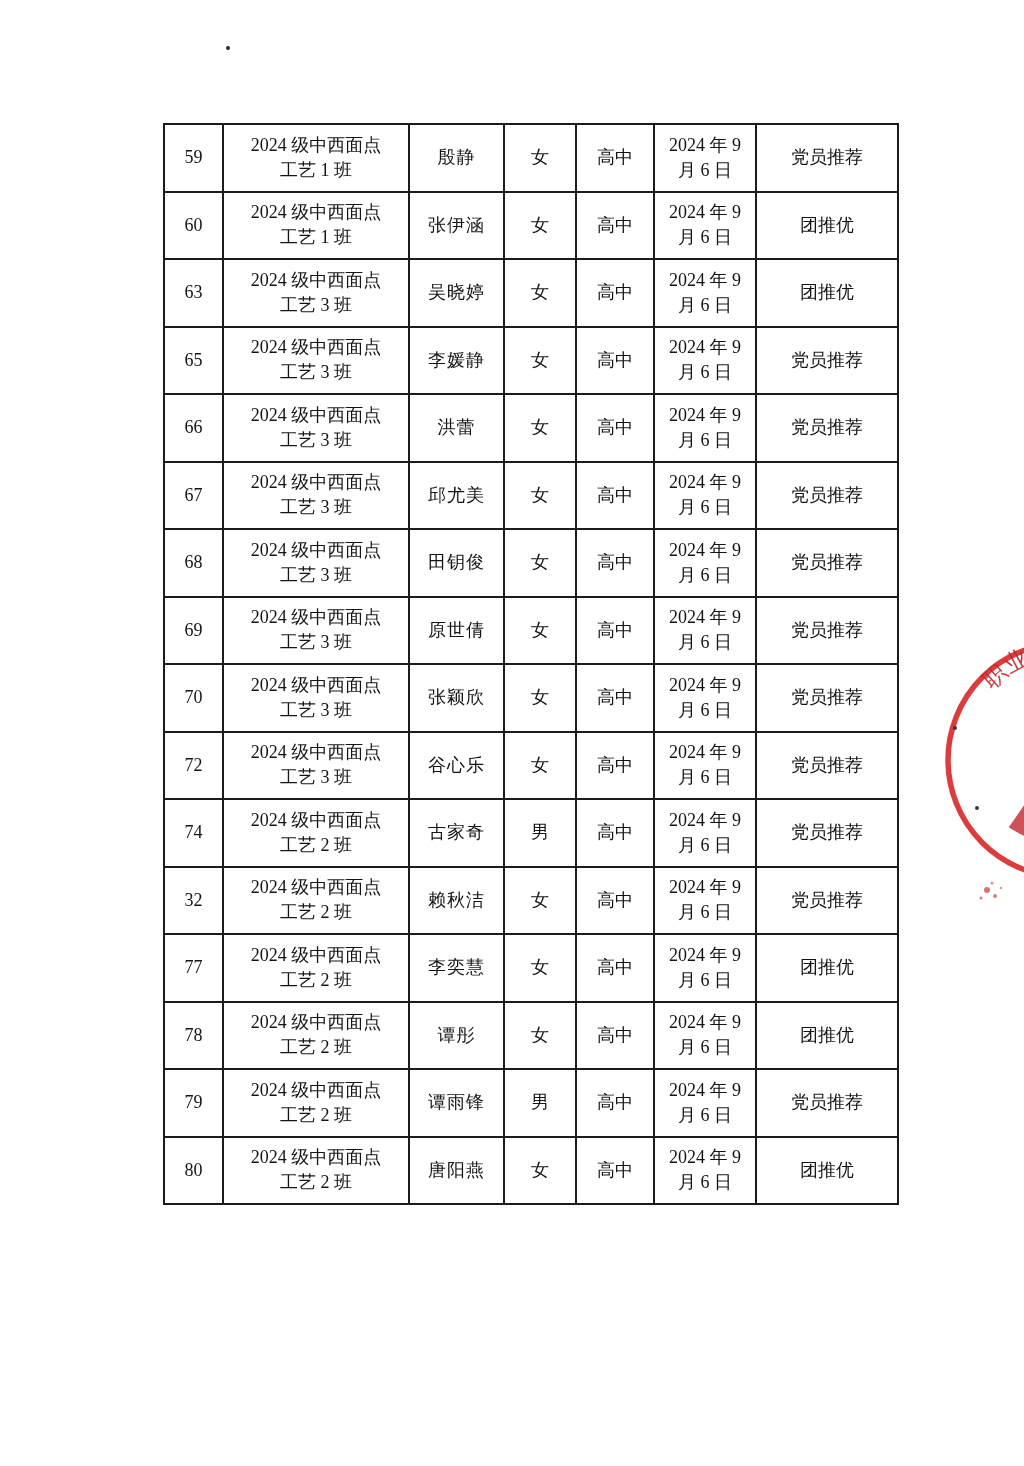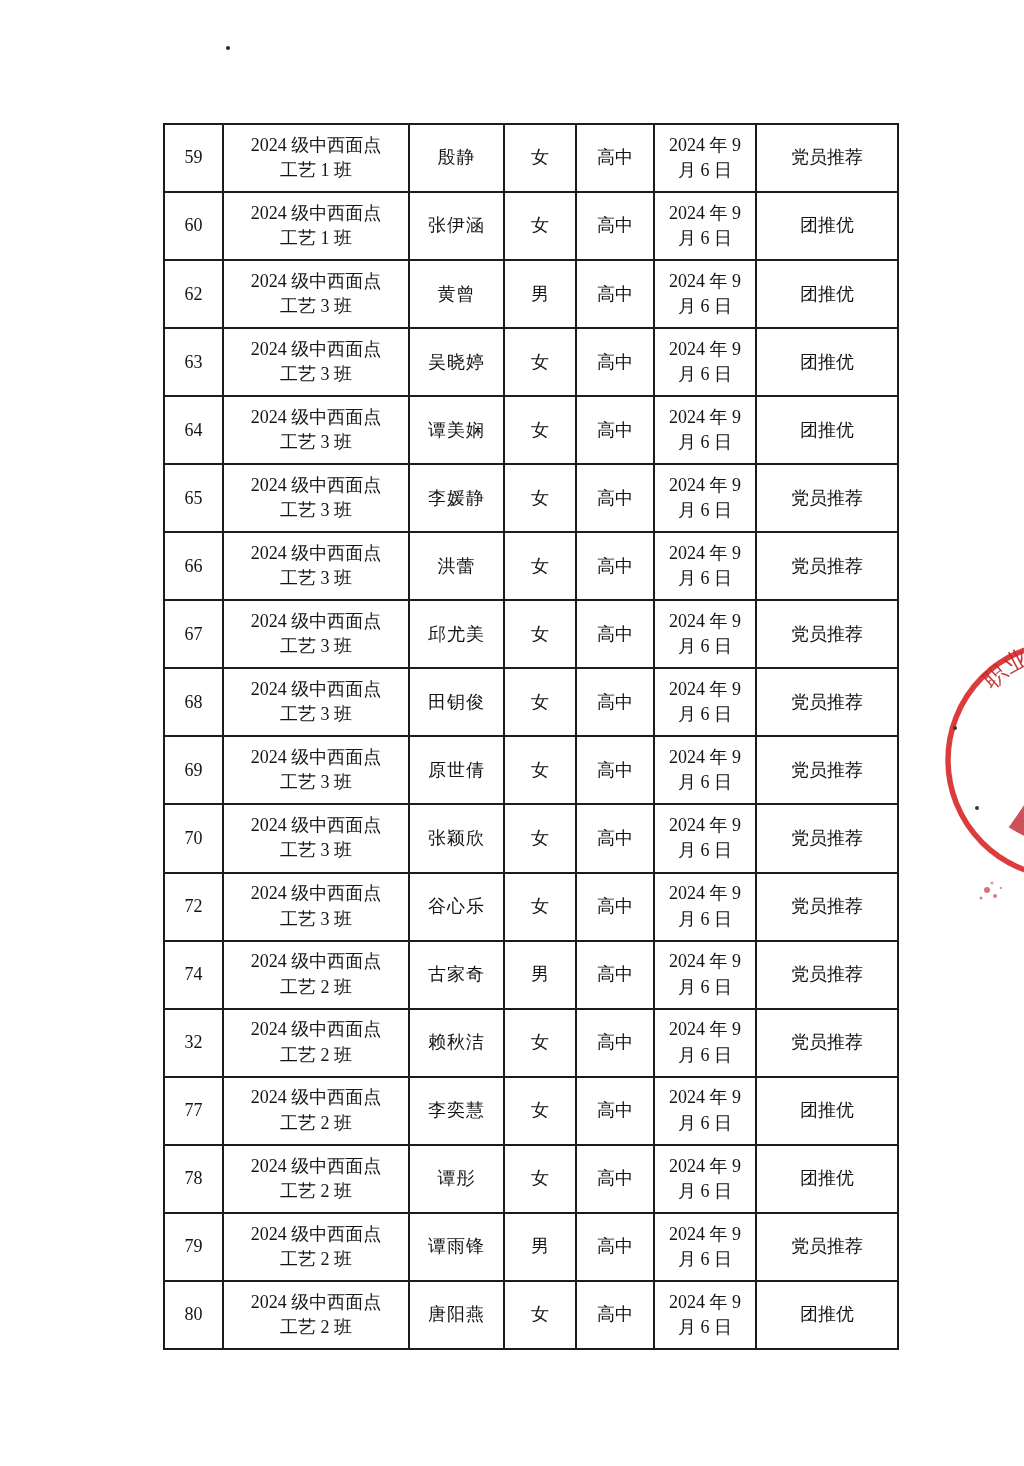--- a/index.html
+++ b/index.html
@@ -7,21 +7,21 @@
     width:1024px;height:1466px;position:relative;overflow:hidden;
     background:#ffffff;
     font-family:"Liberation Serif","DejaVu Serif",serif;
   }
   .scan-speck{
     position:absolute;left:226px;top:46px;width:4px;height:4px;
     background:#2a2a2a;border-radius:50%;
   }
   table.roster{
     position:absolute;left:163px;top:123px;
-    width:734px;height:1227px;
+    width:734px;height:1082px;
     border-collapse:collapse;table-layout:fixed;
   }
   table.roster td{
     border:2px solid #1c1c1c;
     text-align:center;vertical-align:middle;
     padding:0 2px;
     font-size:18px;color:#141414;
     line-height:1.4;
     white-space:pre-line;
     overflow:hidden;
@@ -67,46 +67,24 @@
     <td class="c-class">2024 级中西面点
 工艺 1 班</td>
     <td class="c-name">张伊涵</td>
     <td>女</td>
     <td>高中</td>
     <td class="c-date">2024 年 9
 月 6 日</td>
     <td>团推优</td>
   </tr>
       <tr>
-    <td class="c-no">62</td>
-    <td class="c-class">2024 级中西面点
-工艺 3 班</td>
-    <td class="c-name">黄曾</td>
-    <td>男</td>
-    <td>高中</td>
-    <td class="c-date">2024 年 9
-月 6 日</td>
-    <td>团推优</td>
-  </tr>
-      <tr>
     <td class="c-no">63</td>
     <td class="c-class">2024 级中西面点
 工艺 3 班</td>
     <td class="c-name">吴晓婷</td>
-    <td>女</td>
-    <td>高中</td>
-    <td class="c-date">2024 年 9
-月 6 日</td>
-    <td>团推优</td>
-  </tr>
-      <tr>
-    <td class="c-no">64</td>
-    <td class="c-class">2024 级中西面点
-工艺 3 班</td>
-    <td class="c-name">谭美娴</td>
     <td>女</td>
     <td>高中</td>
     <td class="c-date">2024 年 9
 月 6 日</td>
     <td>团推优</td>
   </tr>
       <tr>
     <td class="c-no">65</td>
     <td class="c-class">2024 级中西面点
 工艺 3 班</td>

